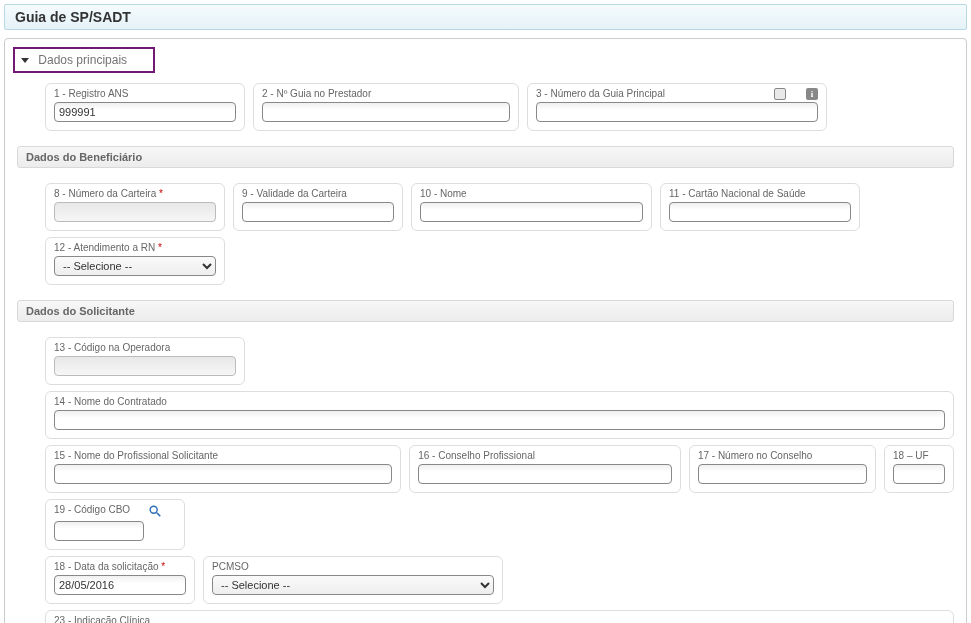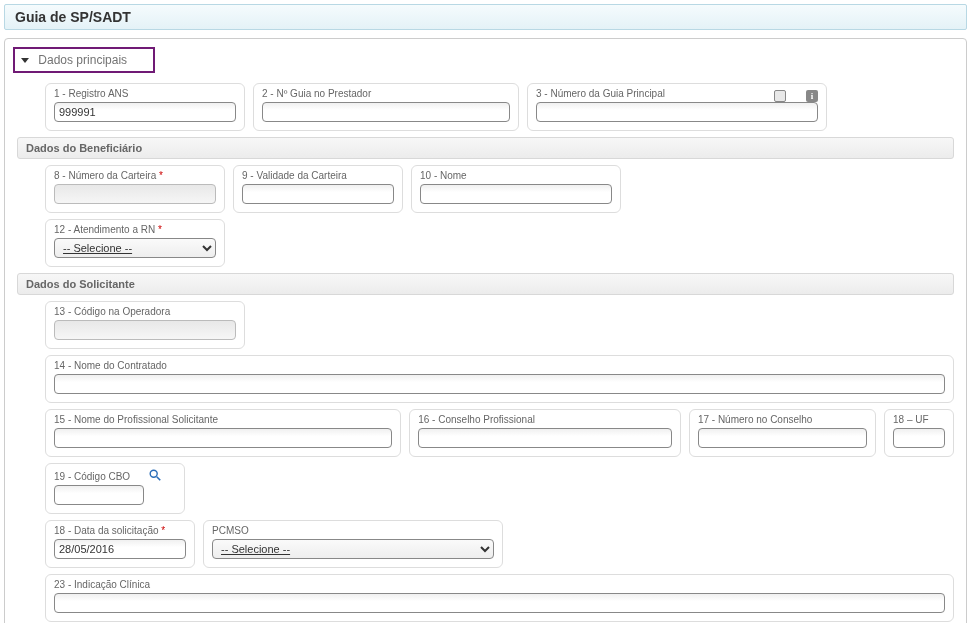--- a/index.html
+++ b/index.html
@@ -9,27 +9,27 @@
 .section-header { display: inline-block; border: 2px solid #701a75; color: #737373; font-size: 12px; font-weight: normal; padding: 4px 26px 4px 6px; margin: 8px 0 10px 8px; background: #fff; }
 .section-header .caret { display: inline-block; width: 0; height: 0; border-left: 4px solid transparent; border-right: 4px solid transparent; border-top: 5px solid #333; margin-right: 6px; vertical-align: middle; }
 .form-area { padding: 0 12px 12px 12px; }
 .row { display: flex; gap: 8px; margin-bottom: 6px; flex-wrap: wrap; margin-left: 28px; }
 .field-group { border: 1px solid #ddd; border-radius: 6px; padding: 4px 8px 8px 8px; background: #fff; display: flex; flex-direction: column; }
 .field-label { font-size: 10px; color: #666; margin-bottom: 3px; white-space: nowrap; }
 .req { color: #c00; }
 .text-input, .select-input { height: 20px; border: 1px solid #888; border-radius: 4px; background: linear-gradient(to bottom, #f0f0f0, #fff 40%); padding: 2px 4px; font-size: 11px; color: #333; width: 100%; }
 .text-input.wide { width: 100%; }
 .readonly-input { height: 20px; border: 1px solid #bbb; border-radius: 4px; background: linear-gradient(to bottom, #e8e8e8, #f6f6f6); padding: 2px 4px; font-size: 11px; color: #666; }
-.select-input { background: linear-gradient(to bottom, #fafafa, #eee); text-decoration: underline; }
-.sub-header { background: linear-gradient(to bottom, #f7f7f7, #ececec); border: 1px solid #d8d8d8; border-radius: 3px; padding: 4px 8px; font-size: 11px; font-weight: bold; color: #666; margin: 6px 0; }
+.select-input { background: linear-gradient(to bottom, #fafafa, #eee); }
+.sub-header { background: linear-gradient(to bottom, #f7f7f7, #ececec); border: 1px solid #d8d8d8; border-radius: 3px; padding: 4px 8px; font-size: 11px; font-weight: bold; color: #666; margin: 15px 0; }
 .info-icon { display: inline-flex; align-items: center; justify-content: center; width: 12px; height: 12px; border-radius: 2px; background: #888; color: #fff; font-size: 9px; font-weight: bold; font-family: Georgia, serif; margin-left: 4px; }
 .anchor-box { width: 12px; height: 12px; border: 1px solid #888; border-radius: 2px; background: #e8e8e8; display: inline-block; vertical-align: middle; }
 .search-icon { display: inline-block; width: 14px; height: 14px; vertical-align: middle; margin-left: 2px; position: relative; }
 .search-icon svg { width: 14px; height: 14px; }
-.fg-inline { display: flex; align-items: flex-end; gap: 16px; }
+.fg-inline { display: flex; align-items: flex-start; gap: 16px; }
 .wgrow { flex: 1; }
 </style>
 </head>
 <body>
 
 <div class="page-header">Guia de SP/SADT</div>
 
 <div class="main-panel">
   <div class="section-header">
     <span class="caret"></span>
@@ -63,22 +63,26 @@
 
     <div class="row">
       <div class="field-group" style="width:180px">
         <span class="field-label"><span>8 - Número da Carteira</span> <span class="req">*</span></span>
         <div class="readonly-input"></div>
       </div>
       <div class="field-group" style="width:170px">
         <span class="field-label">9 - Validade da Carteira</span>
         <input class="text-input" style="">
       </div>
-      <div class="field-group" style="width:210px">
+      <div class="field-group" style="width:241px">
         <span class="field-label">10 - Nome</span>
+        <input class="text-input" style="">
+      </div>
+      <div class="field-group" style="width:200px">
+        <span class="field-label">11 - Cartão Nacional de Saúde</span>
         <input class="text-input" style="">
       </div>
     </div>
 
     <div class="row">
       <div class="field-group" style="width:180px">
         <span class="field-label"><span>12 - Atendimento a RN</span> <span class="req">*</span></span>
         <select class="select-input">
           <option>-- Selecione --</option>
         </select>

